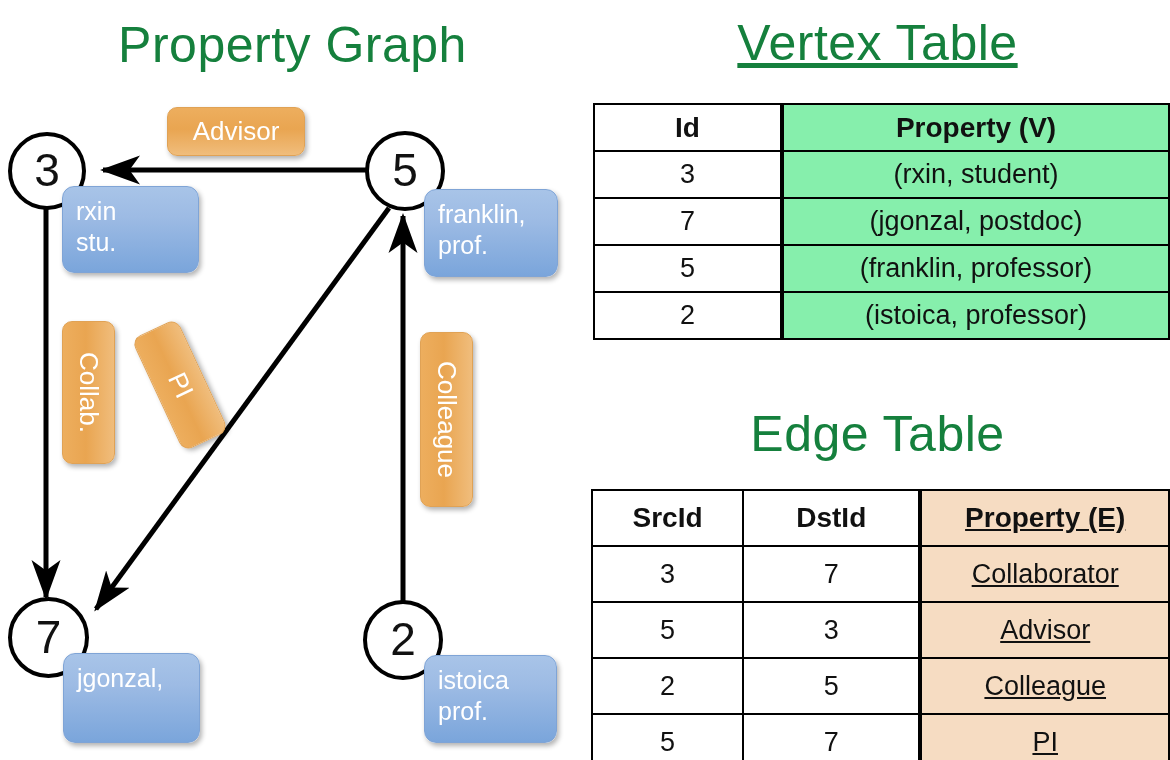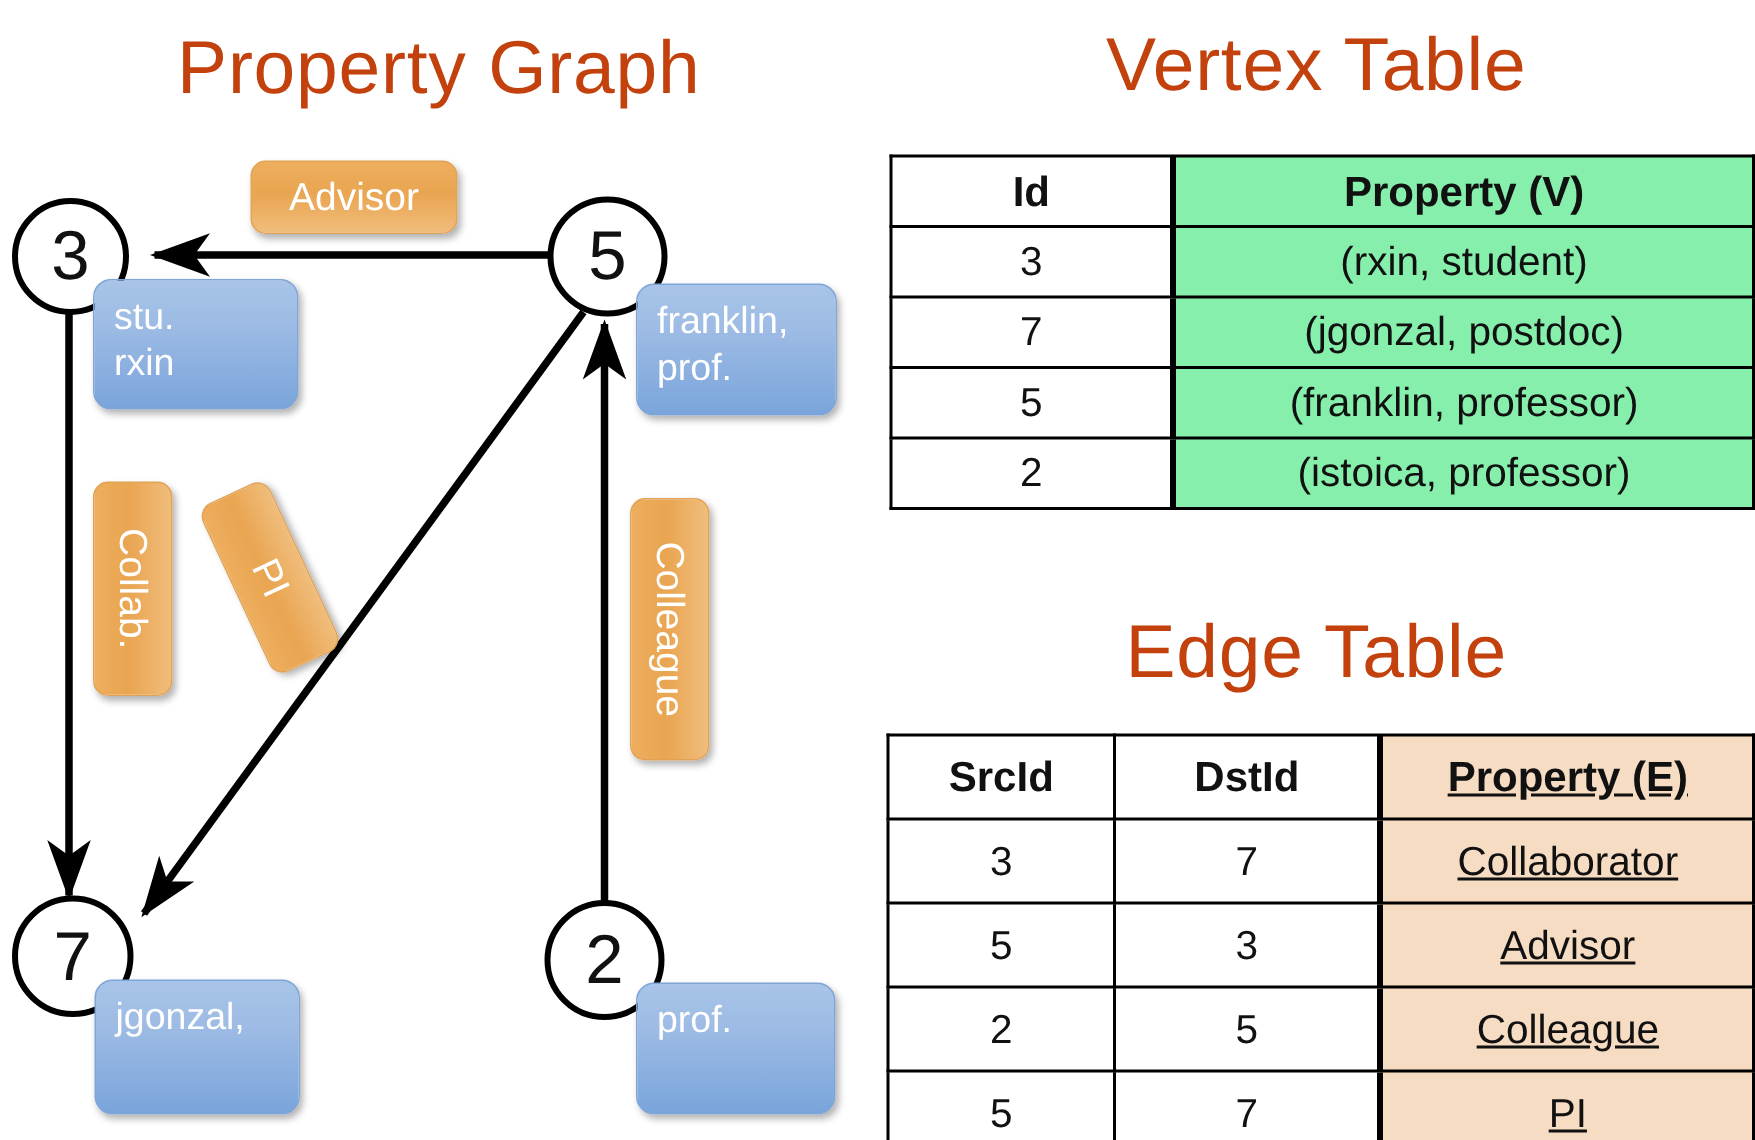--- a/index.html
+++ b/index.html
@@ -16,26 +16,26 @@
     color: #000;
   }
 
   
   .title {
     position: absolute;
     font-family: "Liberation Sans", sans-serif;
     font-weight: 300;
     font-size: 50px;
     letter-spacing: 0.5px;
-    color: #c2410c;
+    color: #15803d;
     white-space: nowrap;
     text-align: center;
   }
   #title-property-graph { left: 0px;   top: 16px;  width: 585px; }
-  #title-vertex-table   { left: 585px; top: 14px;  width: 585px; }
+  #title-vertex-table   { left: 585px; top: 14px;  width: 585px; text-decoration: underline; }
   #title-edge-table     { left: 585px; top: 405px; width: 585px; text-align: center; }
 
   
   #graph-panel {
     position: absolute;
     left: 0; top: 0;
     width: 585px; height: 760px;
   }
   #graph-svg {
     position: absolute;
@@ -175,34 +175,35 @@
     <span>5</span>
   </div>
   <div class="node-circle" style="left:8px; top:597px; width:81px; height:81px;">
     <span>7</span>
   </div>
   <div class="node-circle" style="left:363px; top:600px; width:80px; height:80px;">
     <span>2</span>
   </div>
 
   <div class="prop-box" style="left:62px; top:186px; width:137px; height:87px;">
+    <span class="ln">rxin</span>
     <span class="ln">stu.</span>
-    <span class="ln">rxin</span>
   </div>
 
   <div class="prop-box" style="left:424px; top:189px; width:134px; height:88px;">
     <span class="ln">franklin,</span>
     <span class="ln">prof.</span>
   </div>
 
   <div class="prop-box" style="left:63px; top:653px; width:137px; height:90px;">
     <span class="ln">jgonzal,</span>
   </div>
 
   <div class="prop-box" style="left:424px; top:655px; width:133px; height:88px;">
+    <span class="ln">istoica</span>
     <span class="ln">prof.</span>
   </div>
 
   <div class="edge-label" style="left:167px; top:107px; width:138px; height:49px;">
     <span>Advisor</span>
   </div>
 
   <div class="edge-label vertical" style="left:62px; top:321px; width:53px; height:143px;">
     <span class="rot90">Collab.</span>
   </div>

